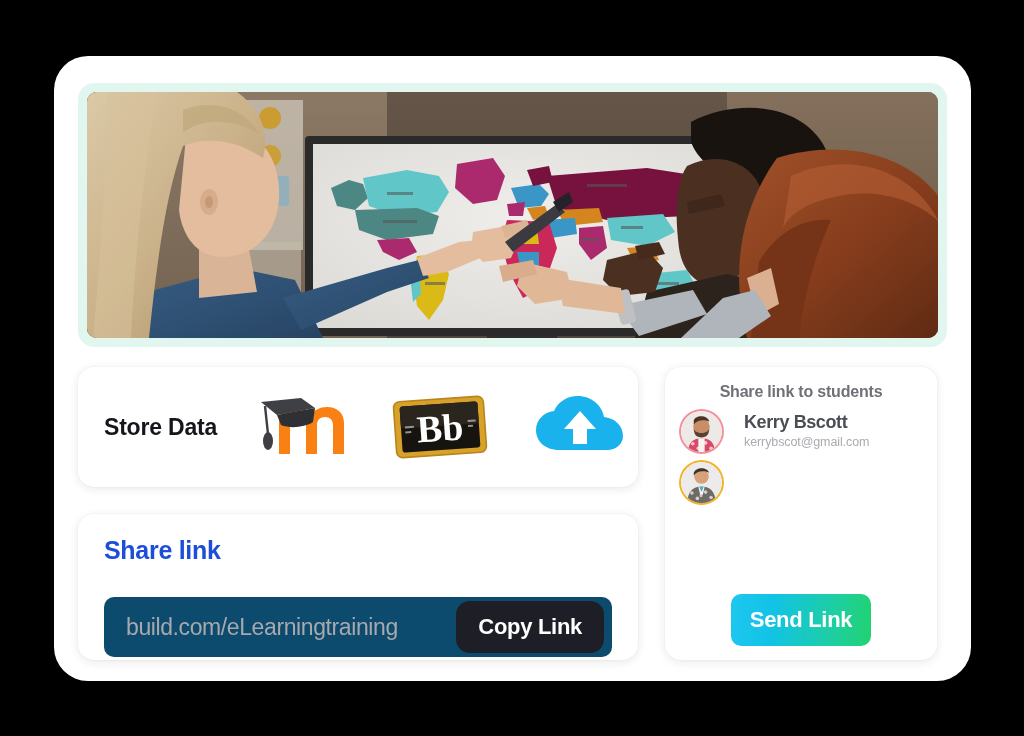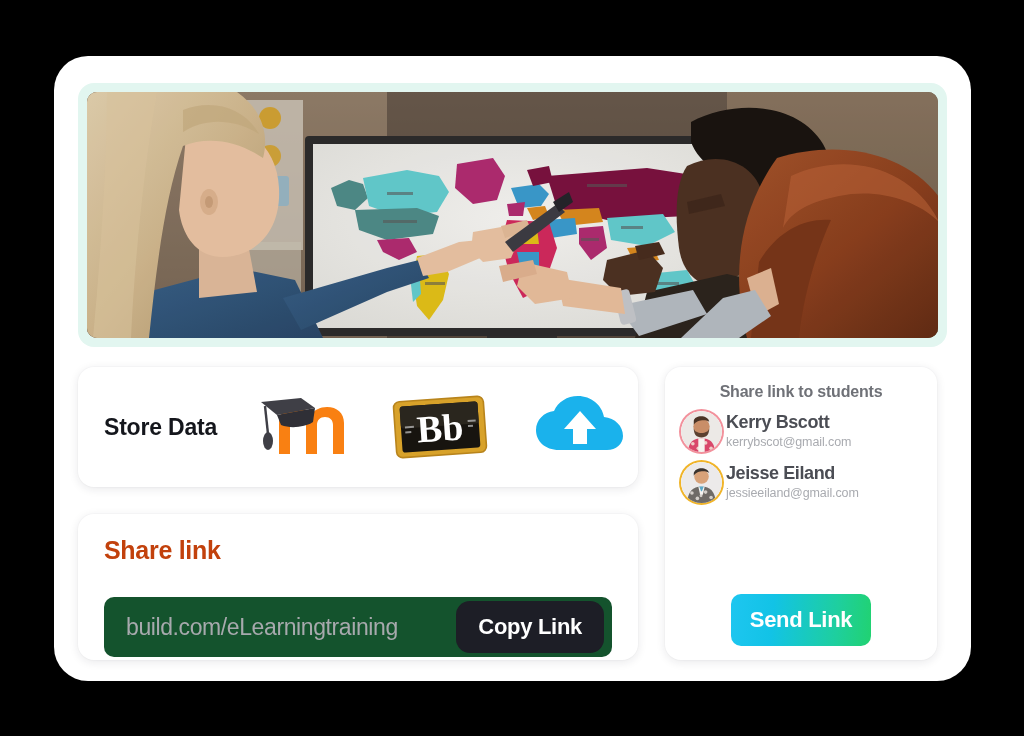--- a/index.html
+++ b/index.html
@@ -101,28 +101,28 @@
   .cloud-logo { width: 94px; height: 62px; }
 
   
   .share-card {
     height: 146px;
     padding: 22px 26px;
   }
   .share-title {
     font-size: 25px;
     font-weight: 700;
-    color: #c2410c;
+    color: #1d4ed8;
     letter-spacing: -0.3px;
     margin-bottom: 32px;
   }
   .link-bar {
     position: relative;
     height: 60px;
-    background: #14532d;
+    background: #0c4a6e;
     border-radius: 10px;
     display: flex;
     align-items: center;
     padding: 0 8px 0 22px;
     justify-content: space-between;
   }
   .link-input {
     flex: 1;
     border: 0;
     outline: 0;
@@ -164,21 +164,21 @@
     margin-bottom: 8px;
   }
   .student-list {
     display: flex;
     flex-direction: column;
     gap: 6px;
   }
   .student-row {
     display: flex;
     align-items: center;
-    gap: 2px;
+    gap: 20px;
     cursor: pointer;
   }
   .avatar {
     width: 45px;
     height: 45px;
     border-radius: 50%;
     flex: 0 0 45px;
     padding: 2px;
     background: #ffffff;
   }
@@ -484,24 +484,20 @@
                 <circle cx="12" cy="34" r="2"></circle>
                   <circle cx="18" cy="40" r="2"></circle>
                 <circle cx="27" cy="33" r="2"></circle>
                   <circle cx="33" cy="39" r="2"></circle>
                 <circle cx="22" cy="37" r="1.6"></circle>
               </g>
               <path d="M19 27 L26 27 L24 36 L21 36 Z" fill="#f6f4f1"></path>
               <path d="M20 27 L25 27 L23 32 L22 32 Z" fill="#5aa9c9"></path>
             </svg>
           </span>
-          <span class="student-meta">
-            <span class="student-name">Jeisse Eiland</span>
-            <span class="student-email">jessieeiland@gmail.com</span>
-          </span>
         </div>
 
       </div>
 
       <div class="send-wrap">
         <button class="send-btn" type="button">Send Link</button>
       </div>
     </div>
 
   </div>

